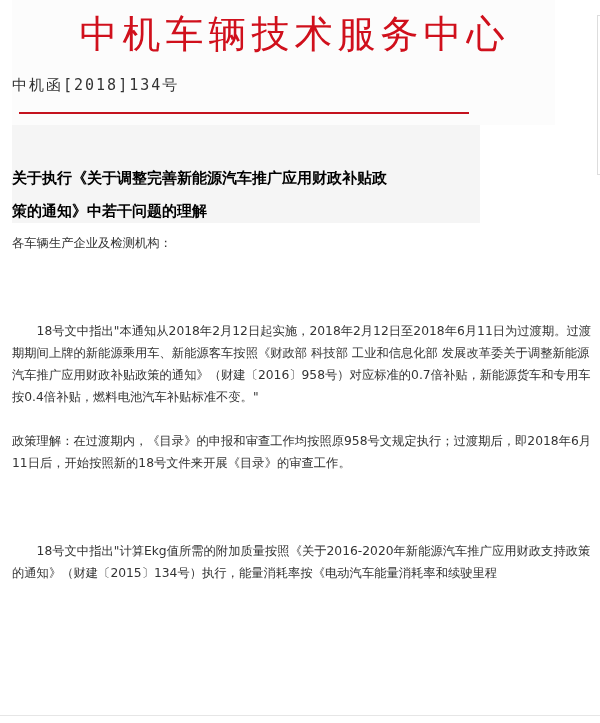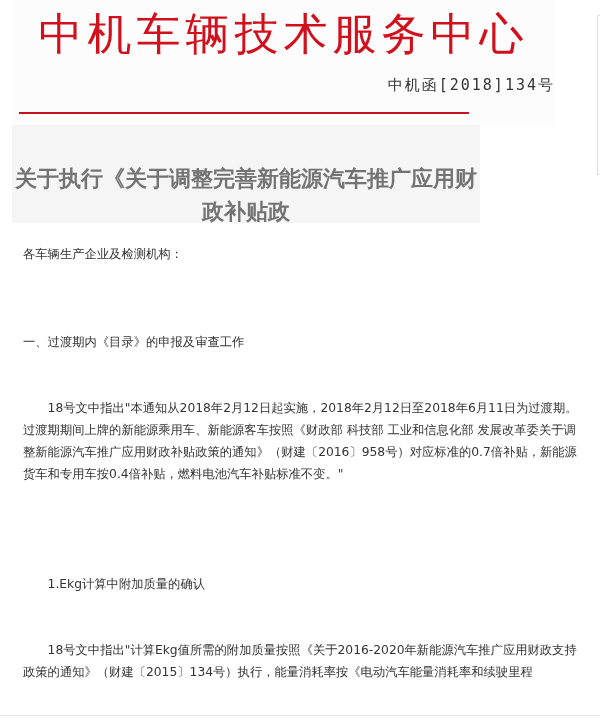--- a/index.html
+++ b/index.html
@@ -6,82 +6,82 @@
   body {
     width: 600px; height: 723px; overflow: hidden; position: relative;
     font-family: "DejaVu Sans", "Liberation Sans", sans-serif;
     color: #333333;
   }
   .header-img {
     position: absolute; left: 12px; top: 0; width: 543px; height: 125px;
     background: #fcfcfc;
   }
   .org-name {
-    position: absolute; left: 0; top: 6px; width: 543px; text-align: center;
+    position: absolute; left: 11px; top: 6px; width: 543px; text-align: center;
     font-family: "DejaVu Serif", "Liberation Serif", serif;
-    color: #d0101c; font-size: 44px; letter-spacing: 5px; line-height: 56px;
+    color: #d0101c; font-size: 38px; letter-spacing: 5px; line-height: 56px;
   }
   .doc-number {
-    position: absolute; left: 0; top: 76px; width: 543px; text-align: right;
+    position: absolute; left: 0; top: 76px; width: 543px; text-align: left;
     font-family: "DejaVu Sans Mono", "Liberation Mono", monospace;
     color: #333; font-size: 15px; letter-spacing: 2px;
   }
   .red-rule {
     position: absolute; left: 7px; top: 112px; width: 450px; height: 2px;
     background: #c4121e;
   }
   .side-box {
     position: absolute; left: 597px; top: 15px; width: 10px; height: 158px;
     border: 1px solid #dddddd; background: #fff;
   }
   .title-box {
     position: absolute; left: 12px; top: 125px; width: 468px; height: 98px;
     background: #f5f5f5;
   }
   .doc-title {
-    position: absolute; left: 0; top: 37px; width: 468px; text-align: center;
+    position: absolute; left: 0; top: 37px; width: 468px; 
     font-family: "DejaVu Serif", "Liberation Serif", serif;
-    font-weight: bold; font-size: 22px; line-height: 33px; color: #737373;
+    font-weight: bold; font-size: 15px; line-height: 33px; color: #000000;
   }
   .body {
     position: absolute; left: 12px; top: 232px; width: 584px;
     font-size: 12.3px; line-height: 22px; color: #333;
   }
-  .body p { margin: 11px; }
+  .body p { margin: 0; }
   .indent { text-indent: 2em; }
   .gap { height: 22px; }
   .bottom-line {
     position: absolute; left: 0; top: 715px; width: 600px; height: 1px; background: #e6e6e6;
   }
 </style>
 </head>
 <body>
 
 <div class="header-img">
   <div class="org-name">中机车辆技术服务中心</div>
   <div class="doc-number">中机函[2018]134号</div>
   <div class="red-rule"></div>
 </div>
 
 <div class="side-box"></div>
 
 <div class="title-box">
   <div class="doc-title">
     <div>关于执行《关于调整完善新能源汽车推广应用财政补贴政</div>
+    <div>策的通知》中若干问题的理解</div>
   </div>
 </div>
 
 <div class="body">
   <p>各车辆生产企业及检测机构：</p>
   <div class="gap"></div>
   <div class="gap"></div>
-  <p>一、过渡期内《目录》的申报及审查工作</p>
   <div class="gap"></div>
   <p class="indent">18号文中指出"本通知从2018年2月12日起实施，2018年2月12日至2018年6月11日为过渡期。过渡期期间上牌的新能源乘用车、新能源客车按照《财政部 科技部 工业和信息化部 发展改革委关于调整新能源汽车推广应用财政补贴政策的通知》（财建〔2016〕958号）对应标准的0.7倍补贴，新能源货车和专用车按0.4倍补贴，燃料电池汽车补贴标准不变。"</p>
   <div class="gap"></div>
+  <p>政策理解：在过渡期内，《目录》的申报和审查工作均按照原958号文规定执行；过渡期后，即2018年6月11日后，开始按照新的18号文件来开展《目录》的审查工作。</p>
   <div class="gap"></div>
   <div class="gap"></div>
-  <p class="indent">1.Ekg计算中附加质量的确认</p>
   <div class="gap"></div>
   <p class="indent">18号文中指出"计算Ekg值所需的附加质量按照《关于2016-2020年新能源汽车推广应用财政支持政策的通知》（财建〔2015〕134号）执行，能量消耗率按《电动汽车能量消耗率和续驶里程</p>
 </div>
 
 <div class="bottom-line"></div>
 
 </body></html>

